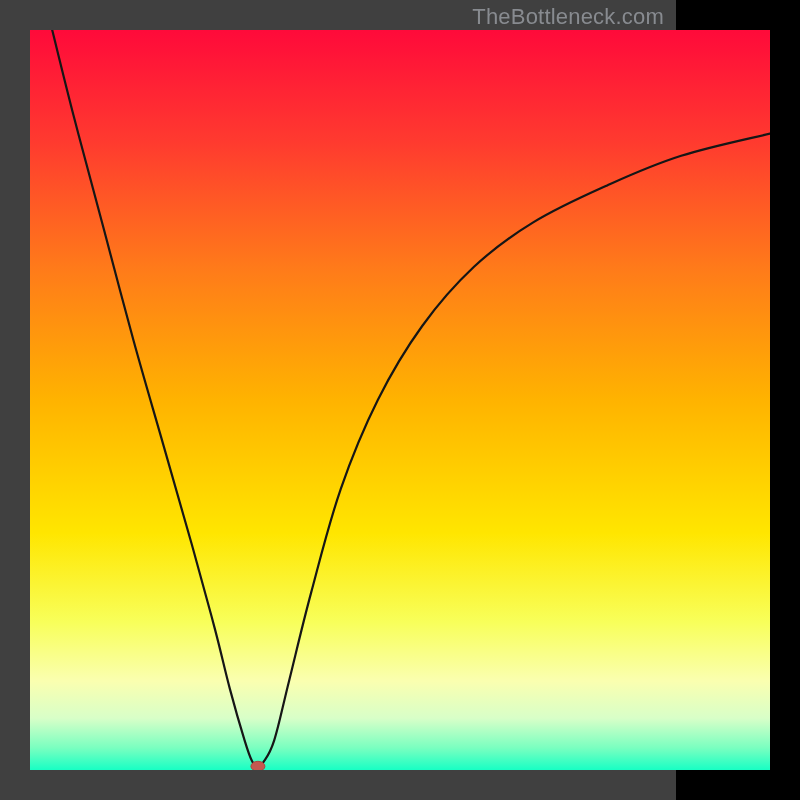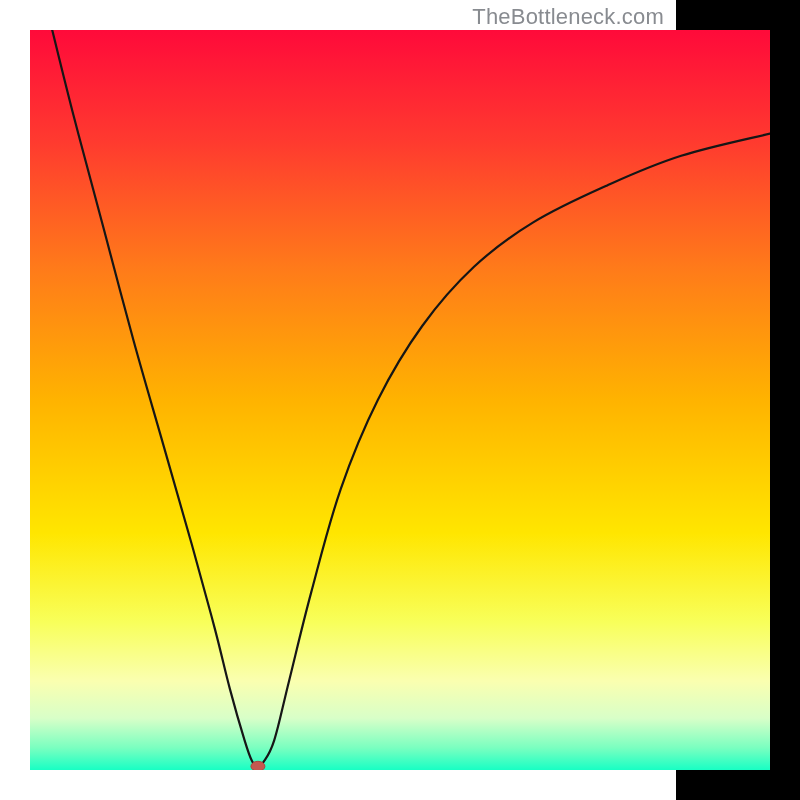--- a/index.html
+++ b/index.html
@@ -8,21 +8,21 @@
     width: 800px;
     height: 800px;
     overflow: hidden;
     background: #000;
     font-family: Arial, Helvetica, sans-serif;
   }
   .frame {
     position: relative;
     width: 676px;
     height: 800px;
-    background: #ffffff;
+    background: #404040;
     text-decoration: underline;
   }
   .plot-area {
     position: absolute;
     left: 30px;
     top: 30px;
     width: 740px;
     height: 740px;
     
     background: linear-gradient(

